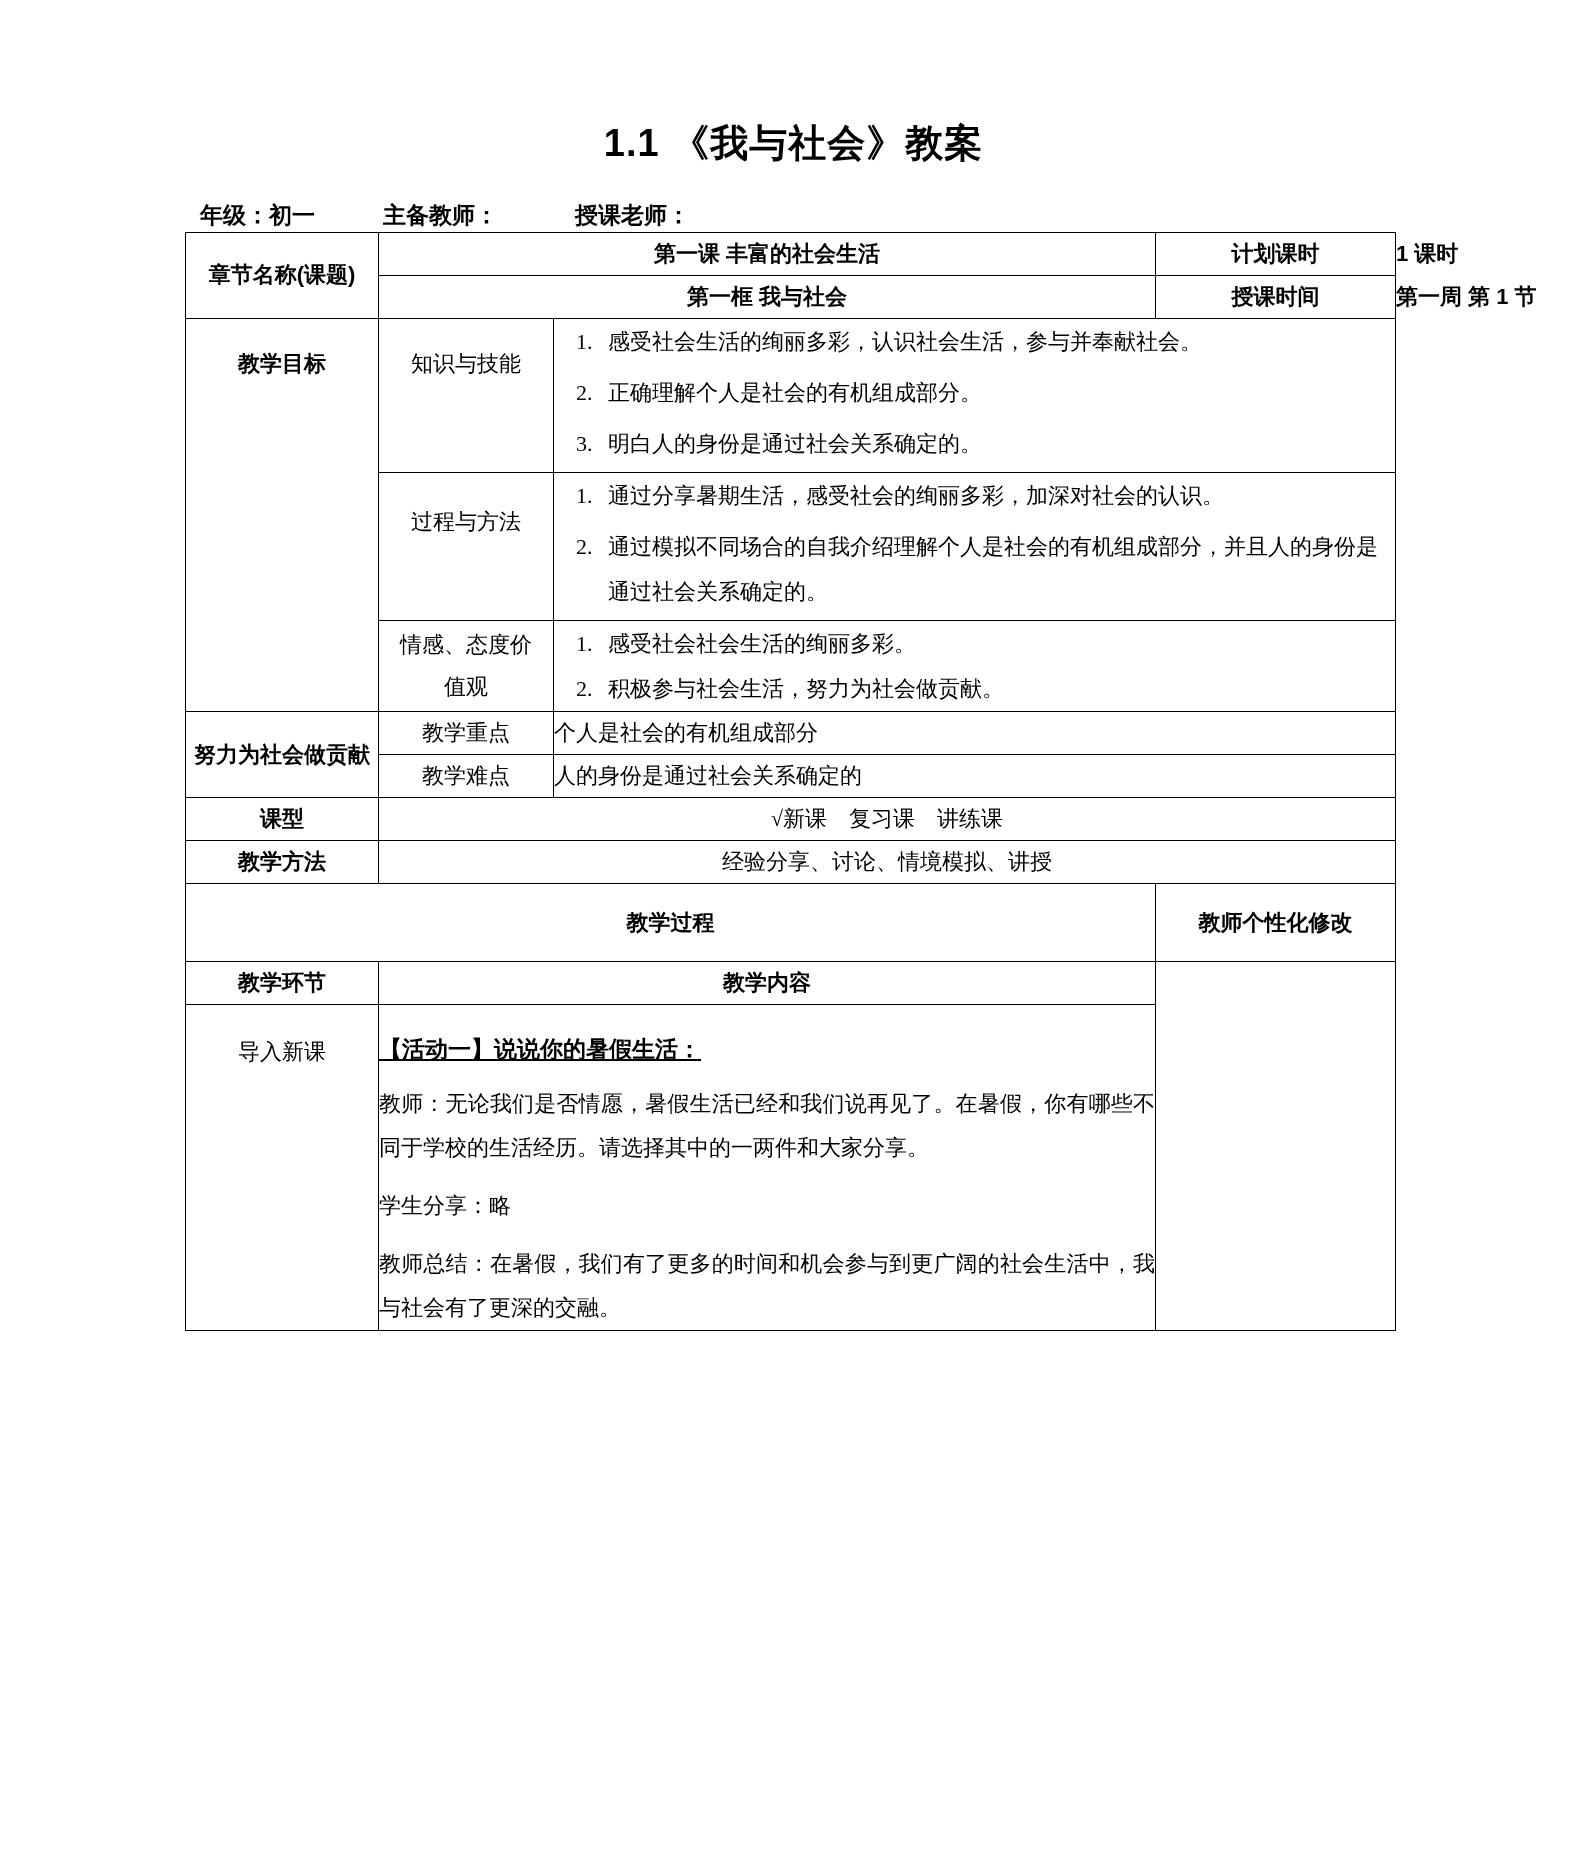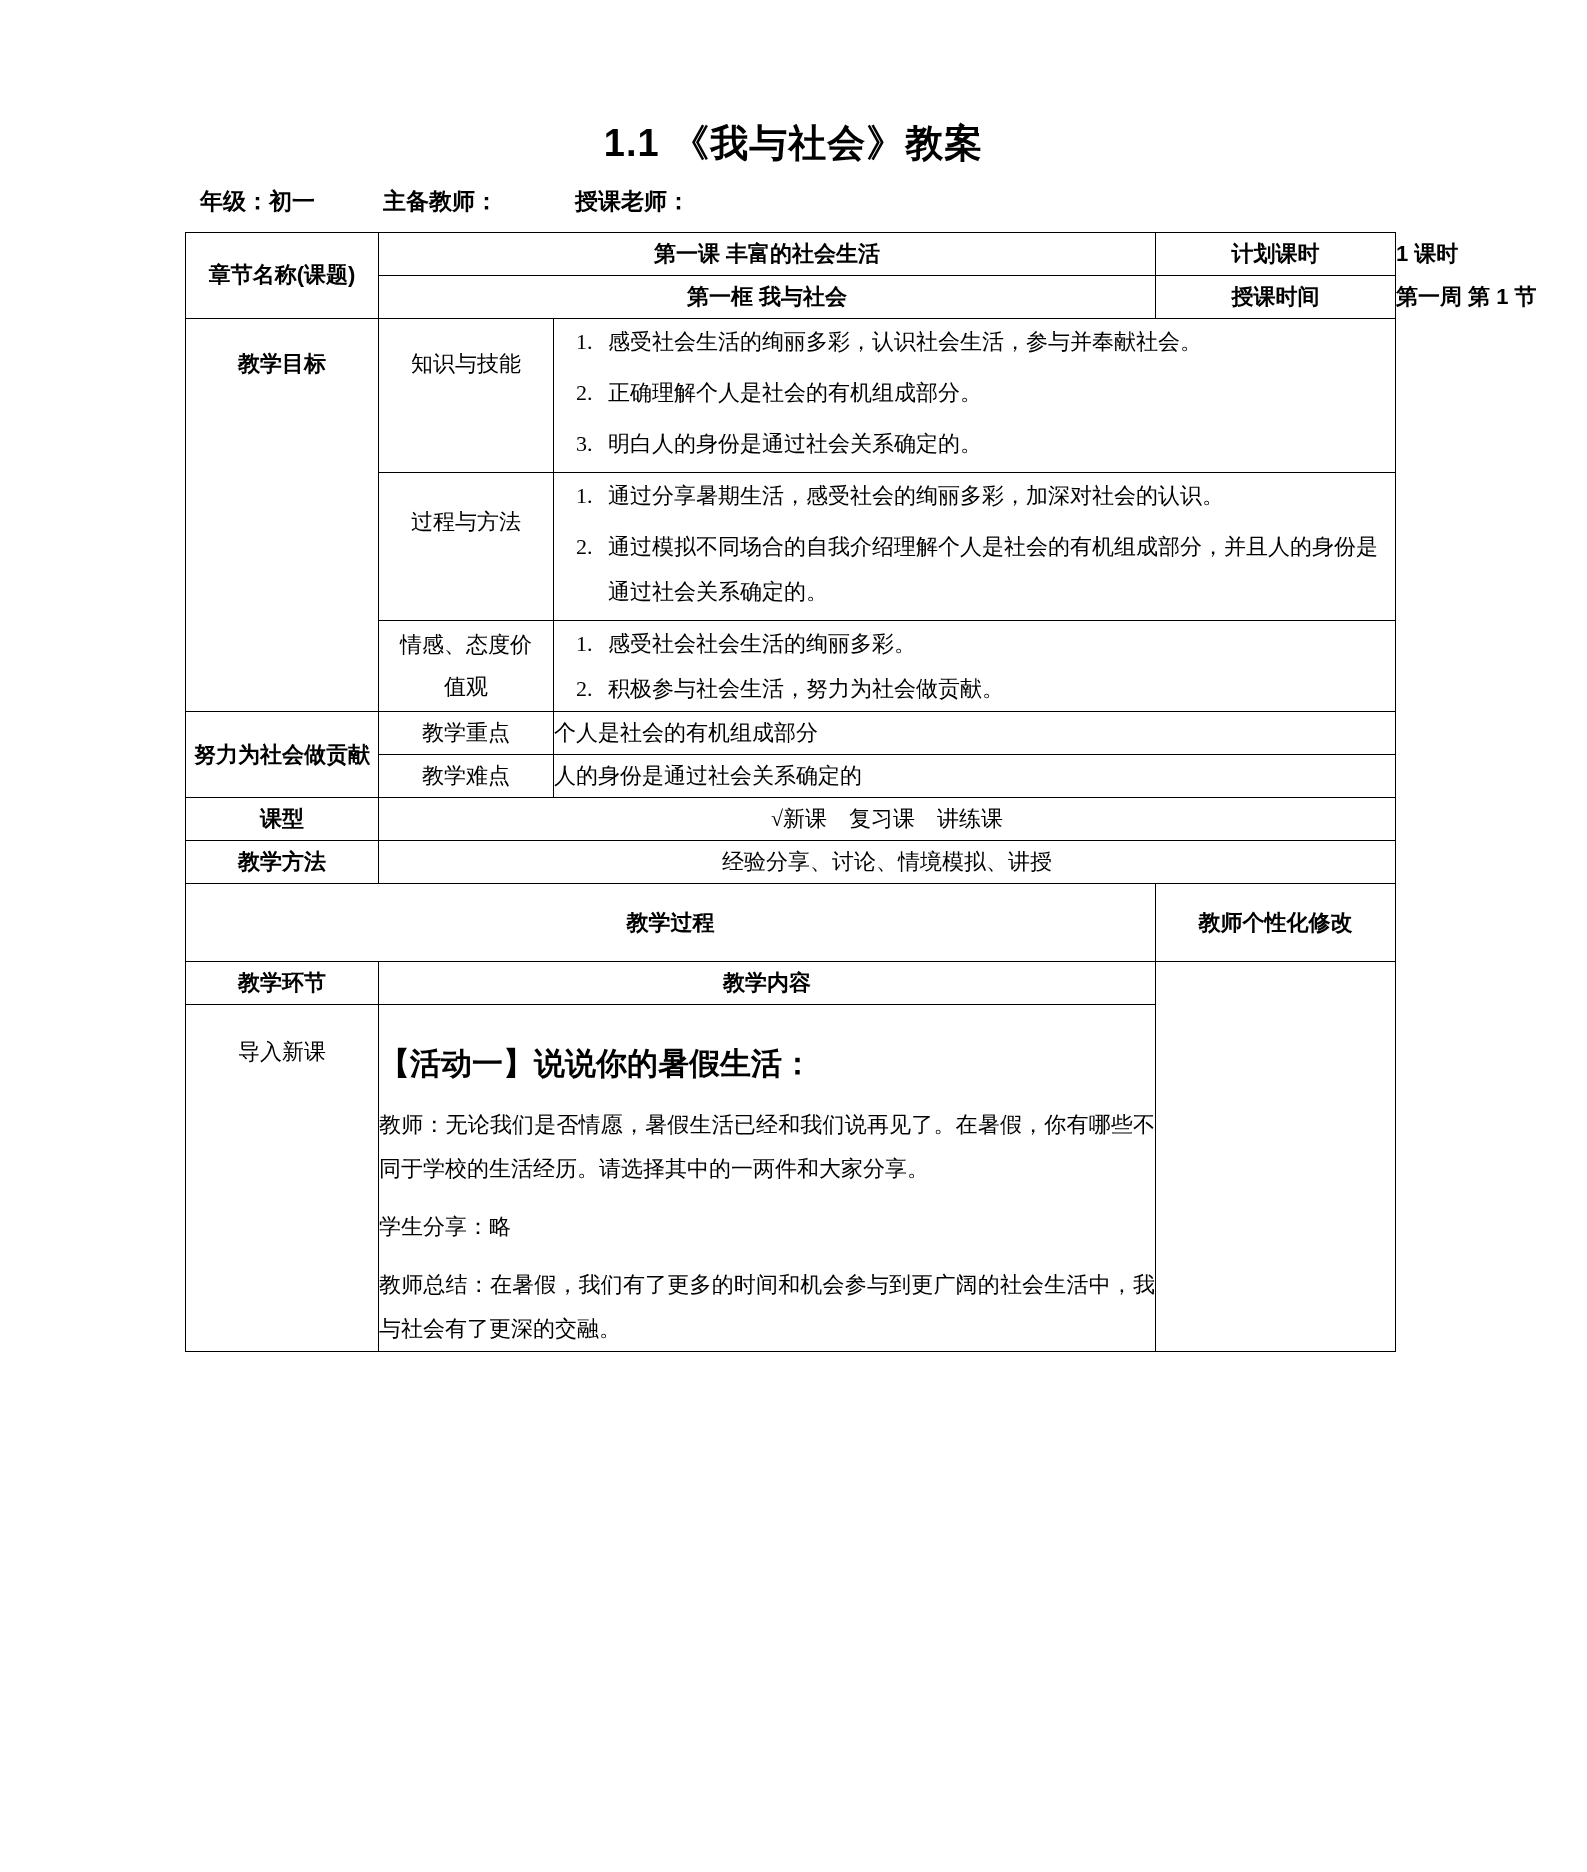--- a/index.html
+++ b/index.html
@@ -41,21 +41,21 @@
     position: absolute;
     left: 185px;
     top: 186px;
     width: 1210px;
     height: 34px;
     font-family: "Liberation Sans", "DejaVu Sans", sans-serif;
     font-weight: bold;
     font-size: 23px;
     white-space: nowrap;
   }
-  .meta-item { position: absolute; top: 0; text-align: center; }
+  .meta-item { position: absolute; top: 14px; text-align: center; }
   .meta-grade  { left: 15px; }
   .meta-main   { left: 198px; }
   .meta-teach  { left: 390px; }
 
   
   table.plan {
     position: absolute;
     left: 185px;
     top: 232px;
     width: 1210px;
@@ -133,23 +133,24 @@
   }
   ol.numlist > li::marker {
     font-family: "Liberation Serif", "DejaVu Serif", serif;
     font-size: 22px;
   }
   ol.numlist.tight > li { margin-bottom: 0; }
 
   .act-head {
     font-family: "Liberation Sans", "DejaVu Sans", sans-serif;
     font-weight: bold;
-    font-size: 31px;
-    margin: 12px 0 14px 0;
+    font-size: 23px;
+    margin: 4px 0 14px 0;
     line-height: 1.6;
+    text-decoration: underline;
   }
   .para {
     margin: 0 0 14px 0;
     line-height: 2.0;
     text-align: justify;
   }
   .para:last-child { margin-bottom: 0; }
 
   .two-line { line-height: 1.85; }
 </style>

